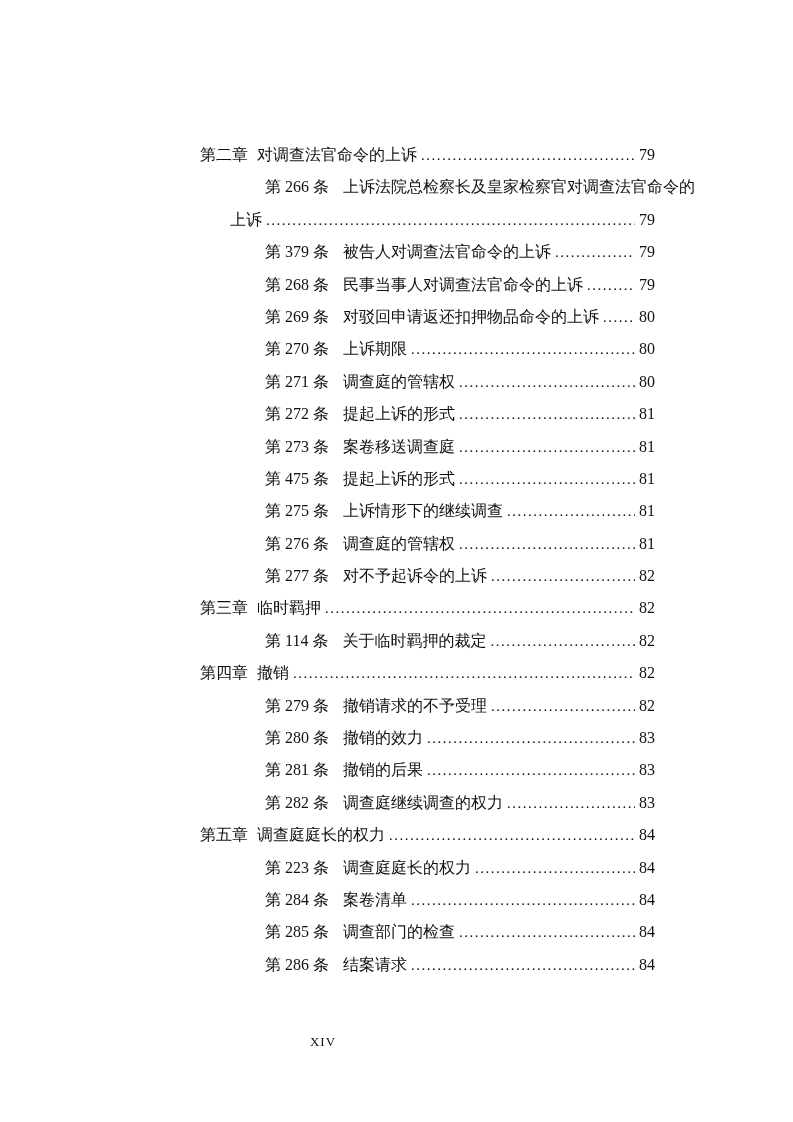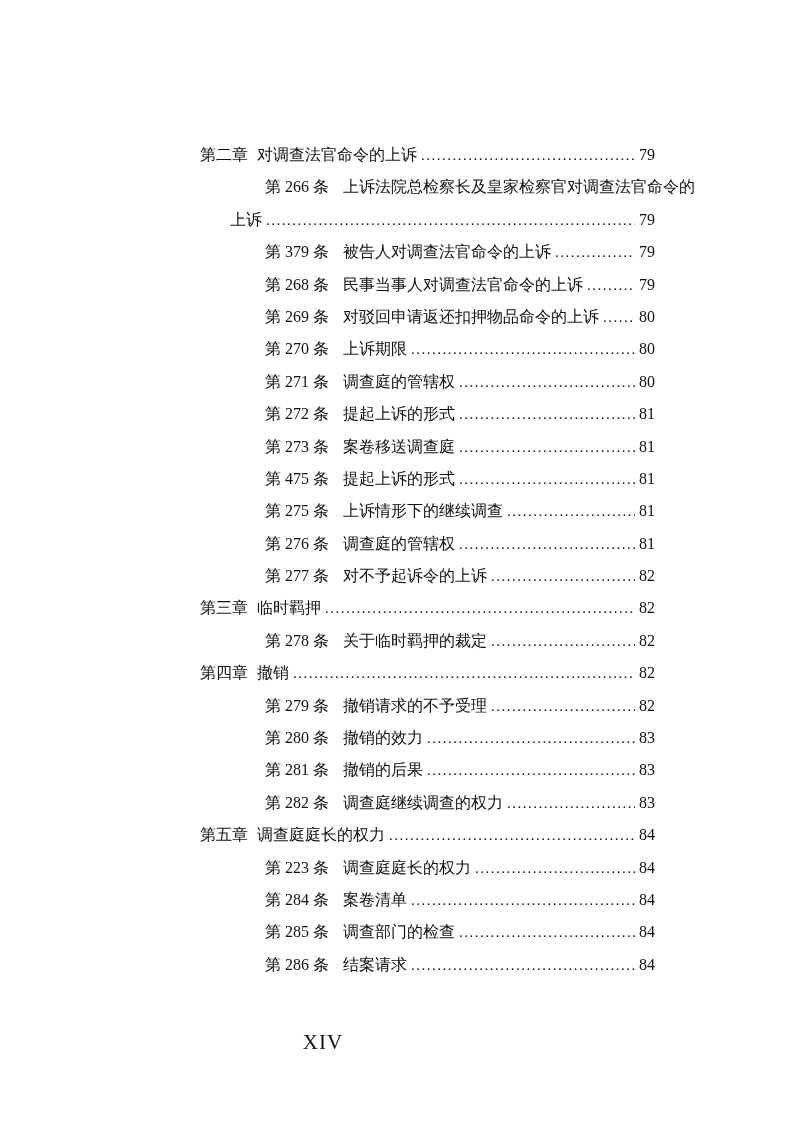--- a/index.html
+++ b/index.html
@@ -48,21 +48,21 @@
   .leader::after {
     content: "......................................................................................................................................................";
   }
   .pagenum { flex: none; }
   .footer {
     position: absolute;
     top: 1031px;
     left: 0;
     width: 646px;
     text-align: center;
-    font-size: 21px;
+    font-size: 13px;
     letter-spacing: 1px;
     line-height: 22px;
   }
 </style>
 </head>
 <body>
 
 <div class="doc-page">
   <div class="toc">
       <div class="row chapter">
@@ -146,21 +146,21 @@
         <span class="leader"></span>
         <span class="pagenum">82</span>
       </div>
       <div class="row chapter">
         <span class="num">第三章</span>
         <span class="title">临时羁押</span>
         <span class="leader"></span>
         <span class="pagenum">82</span>
       </div>
       <div class="row article">
-        <span class="num">第 278 条</span>
+        <span class="num">第 114 条</span>
         <span class="title">关于临时羁押的裁定</span>
         <span class="leader"></span>
         <span class="pagenum">82</span>
       </div>
       <div class="row chapter">
         <span class="num">第四章</span>
         <span class="title">撤销</span>
         <span class="leader"></span>
         <span class="pagenum">82</span>
       </div>

